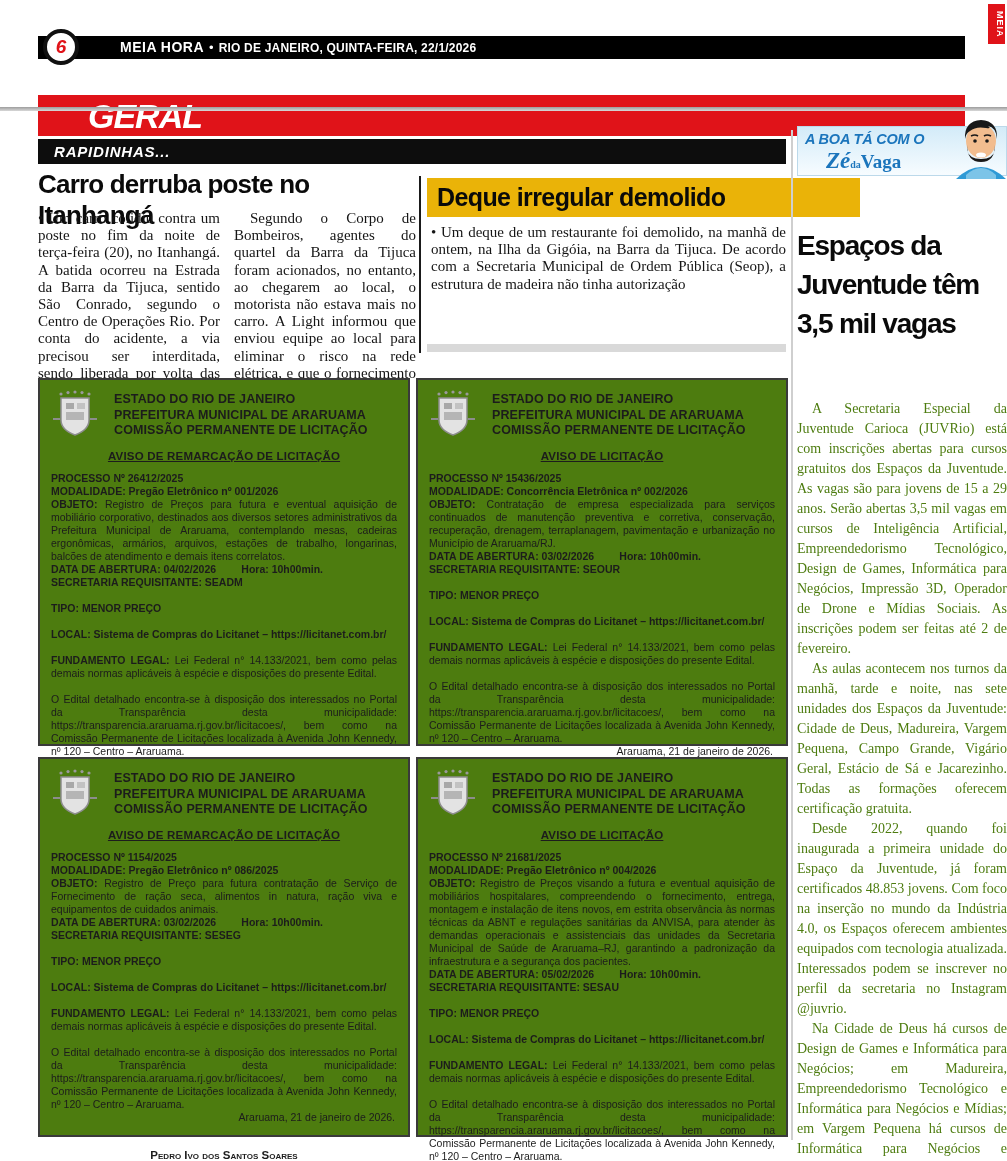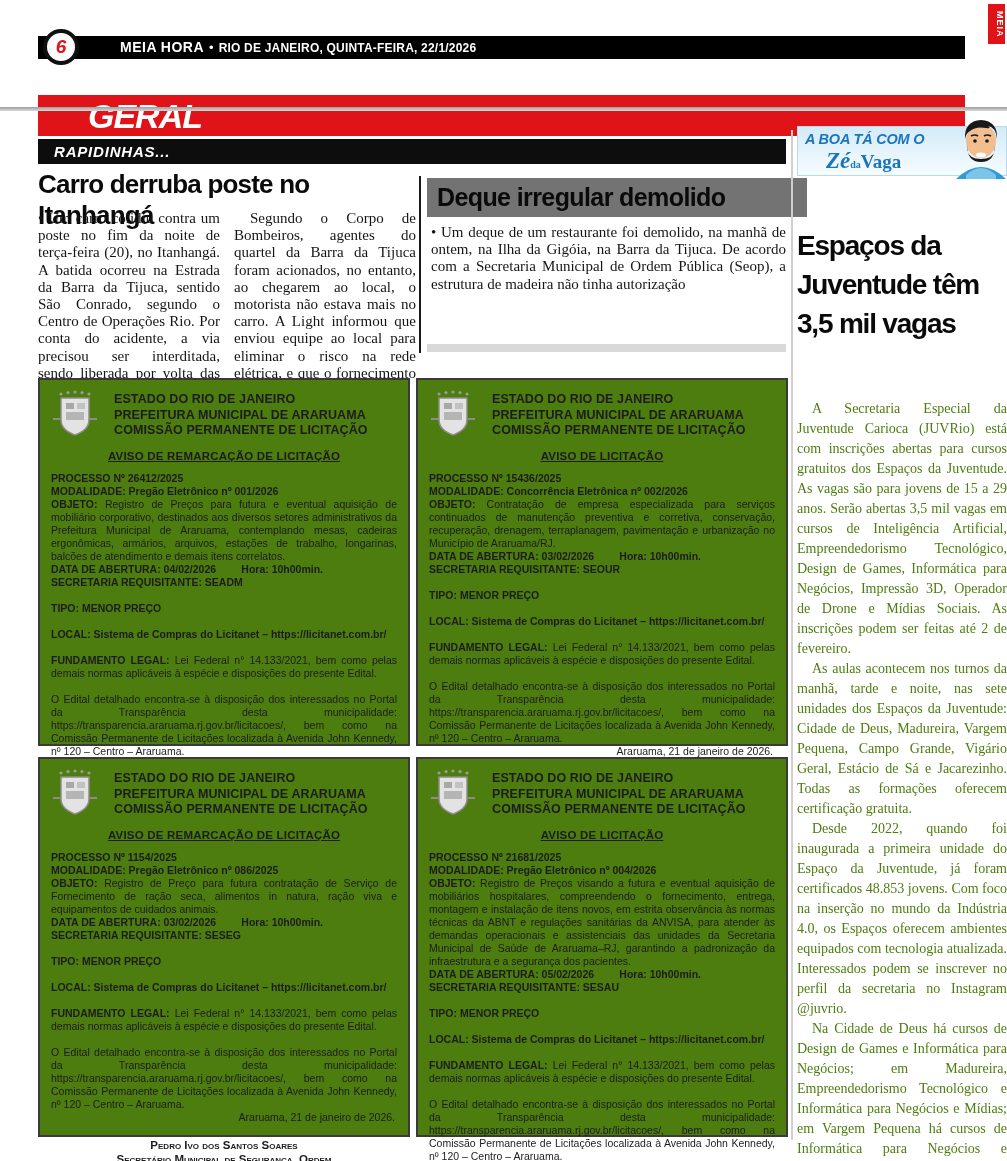--- a/index.html
+++ b/index.html
@@ -51,21 +51,21 @@
     position:absolute; left:38px; top:169px; width:382px;
     font-weight:bold; font-size:26px; letter-spacing:-.8px; color:#0a0a0a;
   }
   .cols{ display:flex; gap:14px; font-family:"Liberation Serif",serif;
     font-size:15px; line-height:17.2px; text-align:justify; color:#151515;}
   .cols .col{ flex:1; }
   .a1-cols{ position:absolute; left:38px; top:210px; width:378px; }
   .a1-cols .col2{ text-indent:16px; }
   .divider-v{ position:absolute; left:419px; top:176px; width:2px; height:177px; background:#1a1a1a; }
   .a2-headbox{
-    position:absolute; left:427px; top:178px; width:380px; height:39px; background:#737373;
+    position:absolute; left:427px; top:178px; width:433px; height:39px; background:#eab308;
   }
   .a2-headbox .a2-headline{
     display:block; padding:5px 0 0 10px; font-weight:bold; font-size:25px;
     letter-spacing:-.6px; color:#0a0a0a;
   }
   .a2-cols{ position:absolute; left:431px; top:224px; width:355px; }
   .a2-strip{ position:absolute; left:427px; top:344px; width:359px; height:8px; background:#d9d9d9; }
 
   
   .right-rule{ position:absolute; left:791px; top:130px; width:2px; height:1010px; background:#cfcfcf; }
@@ -114,21 +114,21 @@
   .n-org{ font-weight:bold; font-size:12.5px; line-height:15.5px; padding-top:3px; letter-spacing:.1px;}
   .n-title{ text-align:center; font-weight:bold; font-size:11.5px; text-decoration:underline;
     margin:9px 0 10px; letter-spacing:.2px; }
   .n-line{ font-size:10.5px; line-height:13px; font-weight:bold; }
   .n-para{ font-size:10.5px; line-height:13px; text-align:justify; }
   .n-label{ font-weight:bold; }
   .data-row{ position:relative; }
   .data-row .hora{ position:absolute; left:55%; }
   .sp{ height:13px; flex:none; }
   .n-footer{ margin-top:auto; }
-  .n-date{ text-align:right; font-size:10.5px; margin-bottom:15px; padding-right:2px; }
+  .n-date{ text-align:right; font-size:10.5px; margin-bottom:25px; padding-right:2px; }
   .n-sign{ text-align:center; font-variant:small-caps; font-weight:bold;
     font-size:11.5px; line-height:14px; }
   .n-sign .t2{ max-width:255px; margin:0 auto; }
 </style>
 </head>
 <body>
 
 <div class="page">
 
   <div class="edge-mark">MEIA</div>

